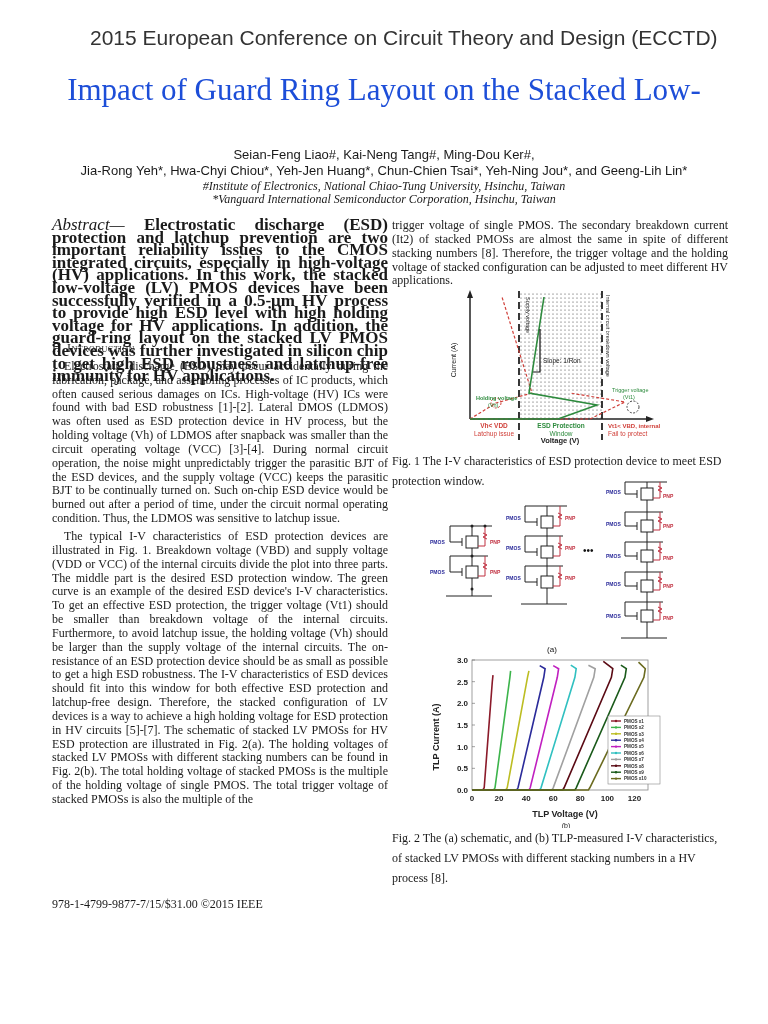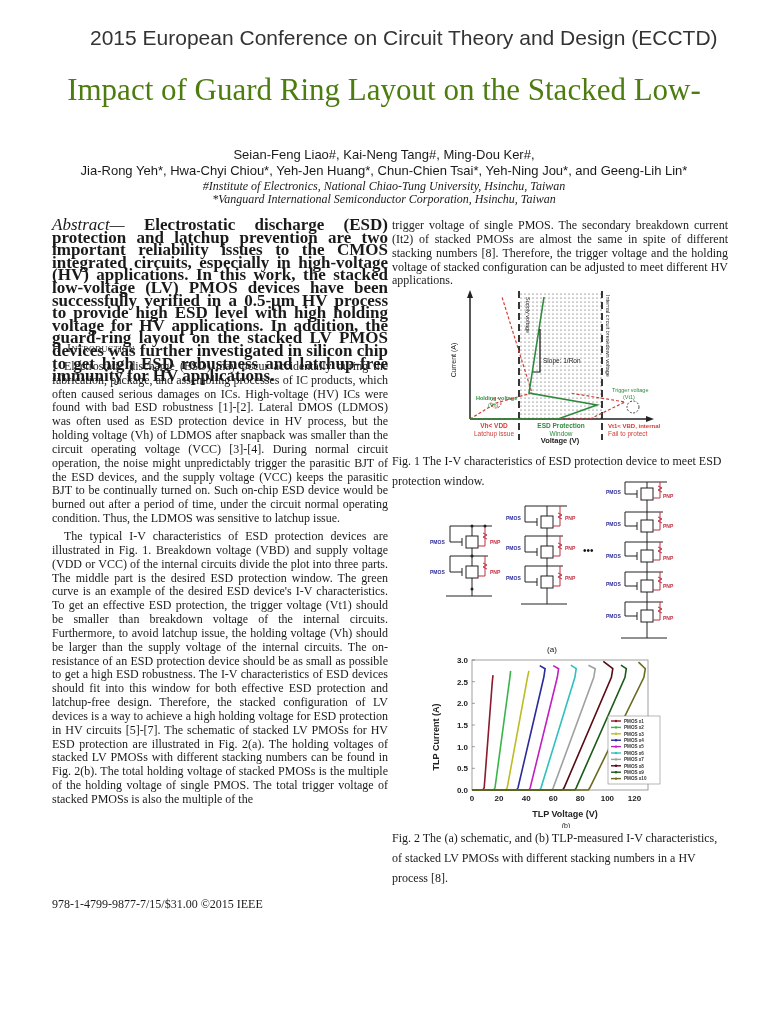--- a/index.html
+++ b/index.html
@@ -1,18 +1,18 @@
 <!DOCTYPE html>
 <html><head>
 <meta charset="utf-8">
 <style>
   html, body { margin:0; padding:0; background:#ffffff; }
   body { width:768px; height:1024px; position:relative; overflow:hidden; color:#1a1a1a; }
   .conf { position:absolute; left:90px; top:26px; font-family:"Liberation Sans", sans-serif; font-size:21px; color:#333; }
-  .title { position:absolute; left:40px; width:688px; top:72px; text-align:center; font-family:"Liberation Serif", serif; font-size:31px; line-height:36px; color:#4d7c0f; }
+  .title { position:absolute; left:40px; width:688px; top:72px; text-align:center; font-family:"Liberation Serif", serif; font-size:31px; line-height:36px; color:#1d4ed8; }
   .authors { position:absolute; left:40px; width:688px; text-align:center; font-family:Liberation Sans, sans-serif; font-size:13px; line-height:16px; }
   .aff { position:absolute; left:40px; width:688px; text-align:center; font-family:"Liberation Serif", serif; font-style:italic; font-size:12px; line-height:13px; }
   .col { position:absolute; font-family:"Liberation Serif", serif; font-size:12px; line-height:13.85px; text-align:justify; }
   .left { left:52px; width:336px; }
   .right { left:392px; width:336px; }
   .abstract { font-weight:bold; font-size:17px; line-height:12.6px; }
   .abstract .lbl { font-style:italic; font-weight:normal; }
   .sec { text-align:left; font-size:12px; letter-spacing:0.5px; margin:0; }
   .sc { font-variant:small-caps; }
   p { margin:0; text-indent:12px; }

